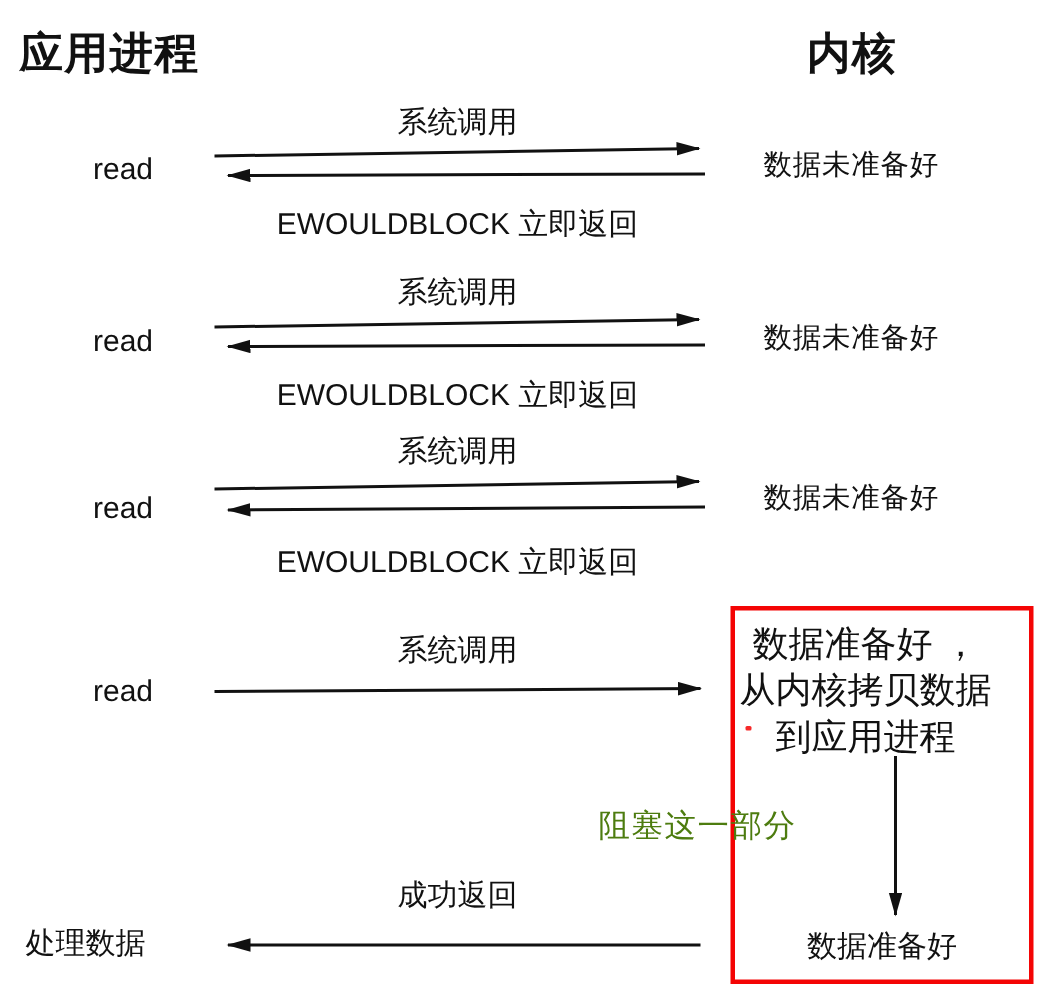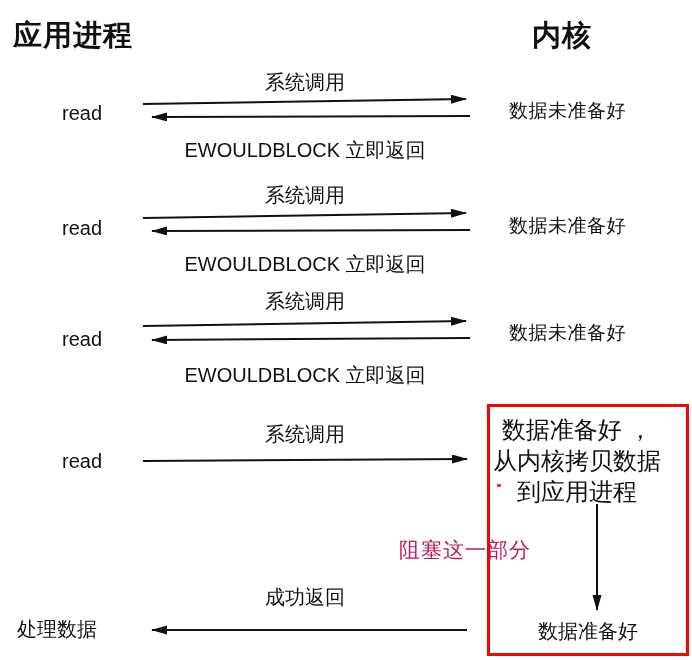--- a/index.html
+++ b/index.html
@@ -19,33 +19,33 @@
     position:absolute;left:487px;top:404px;width:196px;height:246px;
     border:3px solid #f40404;z-index:1;
   }
   #box-text{
     position:absolute;left:487px;top:414px;width:180px;text-align:center;
     font-size:24px;line-height:31px;z-index:1;white-space:normal;
   }
   #copy-done{left:487px;width:202px;top:618px;text-align:center;z-index:1;}
   #block-annotation{
     left:399px;top:536px;font-size:21px;letter-spacing:1px;
-    color:#be185d;z-index:3;
+    color:#4d7c0f;z-index:3;
   }
   #red-dot{left:497px;top:484px;width:4px;height:3px;background:#f40404;
     border-radius:1px;opacity:.85;z-index:3;}
   #process-label{left:6px;width:102px;text-align:center;top:616px;}
 </style>
 </head>
 <body>
 
 <div id="canvas">
 
   <div class="abs title" style="left:13px;top:16px;">应用进程</div>
-  <div class="abs title" style="left:532px;top:16px;width:72px;">内核</div>
+  <div class="abs title" style="left:532px;top:16px;width:72px;text-align:center;">内核</div>
 
   <div class="abs t24 ctr" style="top:69px;">系统调用</div>
   <div class="abs t24 readl" style="top:100px;">read</div>
   <div class="abs t25 klbl" style="top:97px;">数据未准备好</div>
   <div class="abs t24 ctr" style="top:137px;">EWOULDBLOCK 立即返回</div>
 
   <div class="abs t24 ctr" style="top:182px;">系统调用</div>
   <div class="abs t24 readl" style="top:215px;">read</div>
   <div class="abs t25 klbl" style="top:212px;">数据未准备好</div>
   <div class="abs t24 ctr" style="top:251px;">EWOULDBLOCK 立即返回</div>

